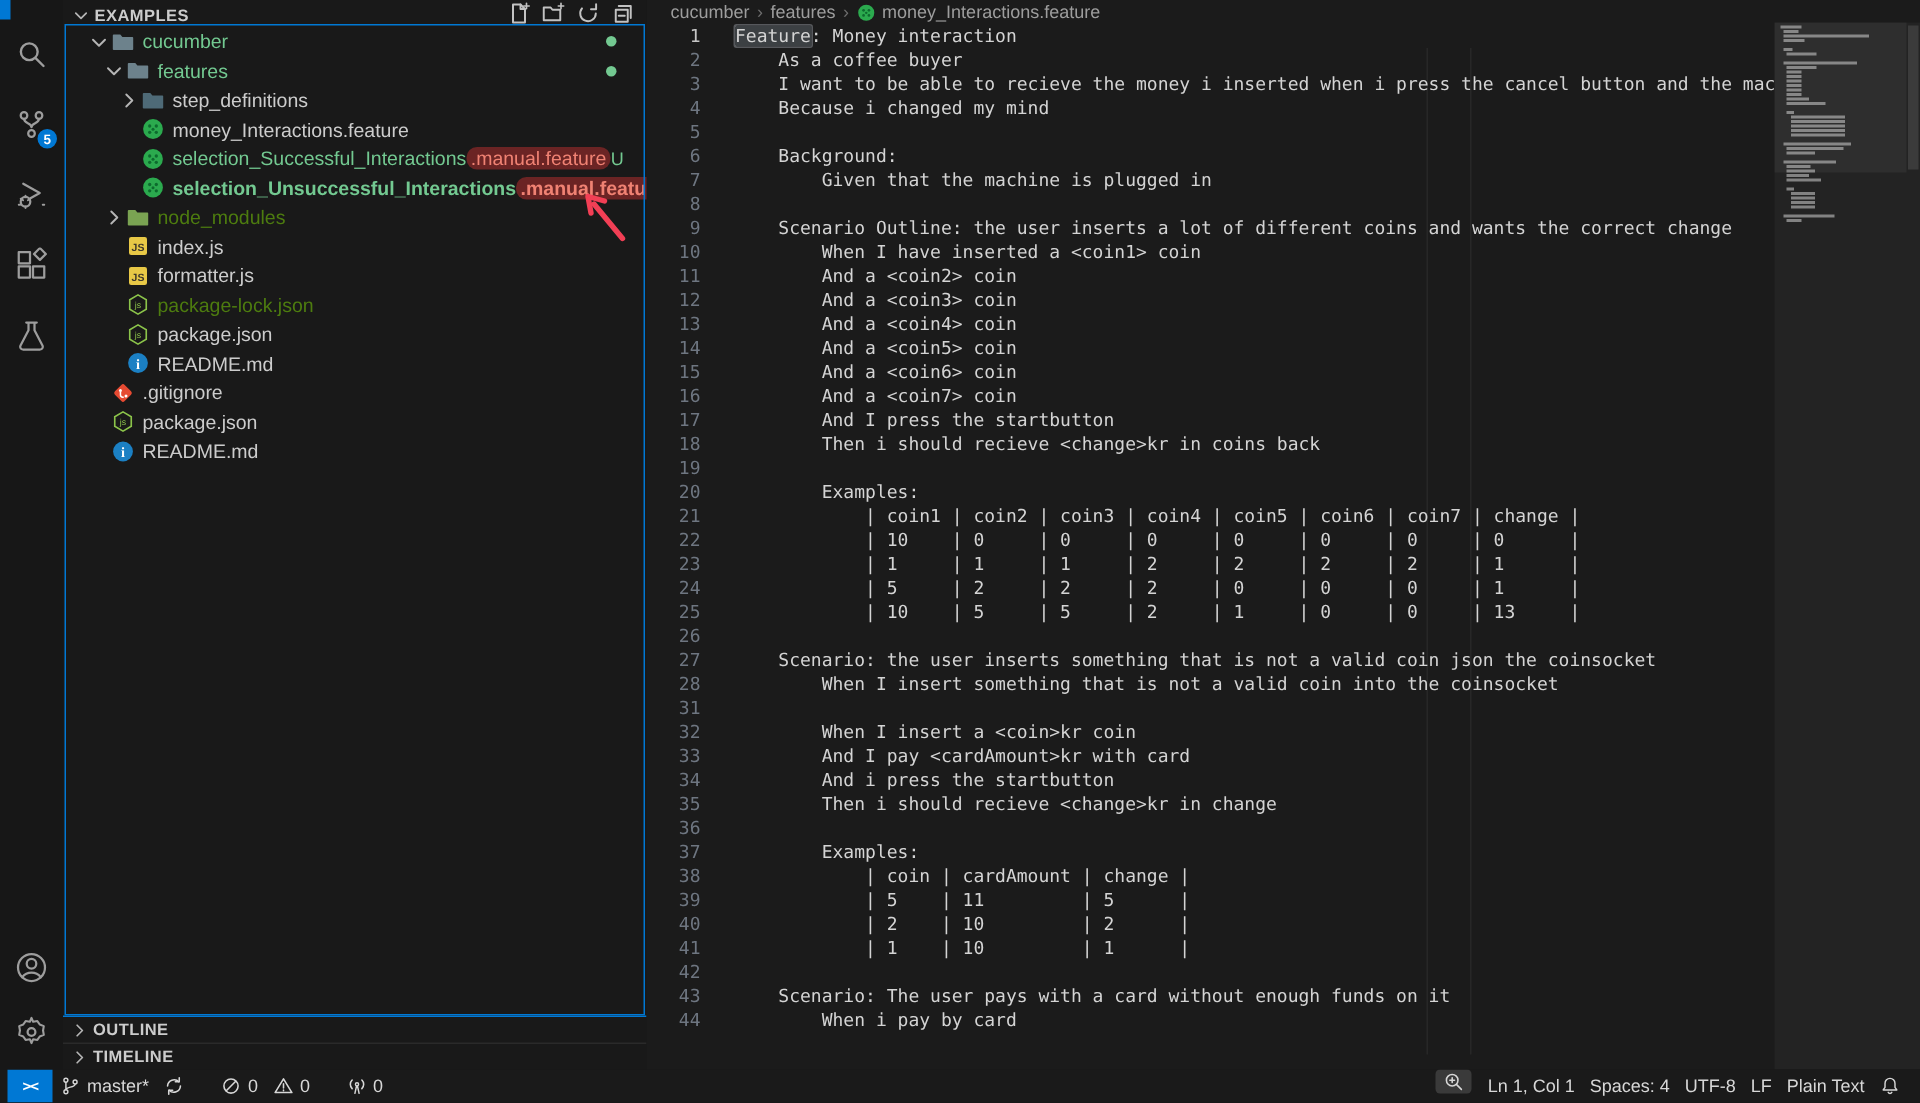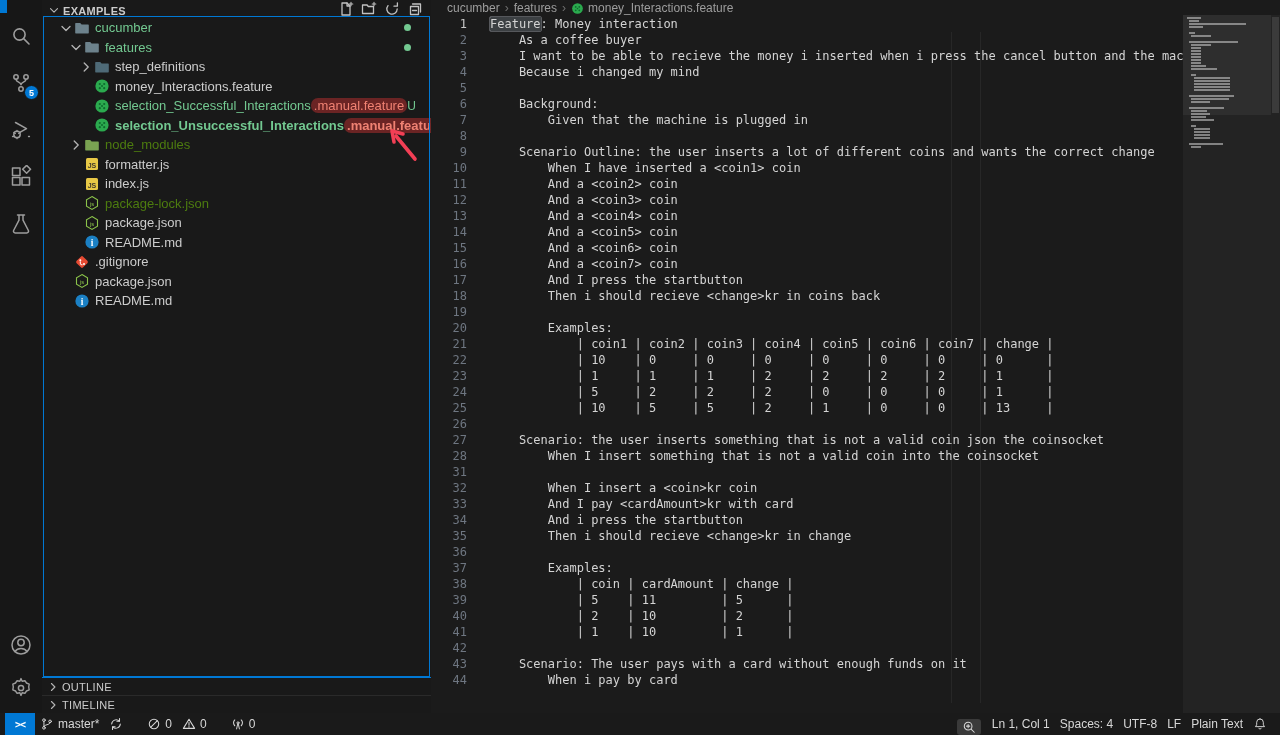--- a/index.html
+++ b/index.html
@@ -40,21 +40,21 @@
   .c-gray  { color:#4d7c0f; }
   .suffix-hl { background:#6b2424; color:#f08273; border-radius:7px; padding:0 3px; }
   .t-spacer { flex:1; }
   .t-badge { margin-right:16px; font-size:12px; color:#73c991; }
   .t-dot { width:7px; height:7px; border-radius:50%; background:#73c991; margin-right:18px; }
   .anno-arrow { position:absolute; left:346px; top:128px; width:32px; height:34px; pointer-events:none; }
   .sb-bottom { position:absolute; left:0; right:0; bottom:0; }
   .sb-section { height:18px; display:flex; align-items:center; border-top:1px solid #2a2a2a;
     color:#cccccc; padding-left:4px; cursor:pointer; background:#191919; }
   .sb-section .chev { width:14px; height:14px; color:#b5b5b5; }
-  .sb-section .lbl { font-size:11px; font-weight:normal; margin-left:2px; letter-spacing:.3px; }
+  .sb-section .lbl { font-size:11px; font-weight:bold; margin-left:2px; letter-spacing:.3px; }
 
   
   .editor { flex:1; position:relative; background:#1b1b1b; overflow:hidden; }
   .breadcrumb { height:16px; display:flex; align-items:center; padding-left:16px;
     font-size:12px; color:#9d9d9d; background:#1b1b1b; }
   .bc-item { cursor:pointer; display:inline-flex; align-items:center; }
   .bc-sep { margin:0 5px; color:#6e6e6e; }
   .bc-icon { width:13px; height:13px; margin-right:4px; display:inline-flex; }
   .bc-icon svg { width:13px; height:13px; }
   .code { position:absolute; top:16px; left:0; right:97px; font-family:"DejaVu Sans Mono","Liberation Mono",monospace;
@@ -74,21 +74,21 @@
 
   
   .status-bar { height:22px; background:#1a1a1a; display:flex; align-items:center;
     font-size:12px; color:#d7d7d7; }
   .remote { width:30px; height:22px; background:#0078d4; color:#fff; display:flex; align-items:center;
     justify-content:center; font-size:10px; font-weight:bold; letter-spacing:-1px; cursor:pointer;
     font-family:"DejaVu Sans Mono",monospace; }
   .st-item { display:flex; align-items:center; gap:4px; padding:0 5px; height:22px; cursor:pointer; }
   .st-item svg { width:14px; height:14px; }
   .st-left { display:flex; align-items:center; margin-left:5px; }
-  .st-right { margin-left:auto; display:flex; align-items:flex-end; padding-right:8px; }
+  .st-right { margin-left:auto; display:flex; align-items:flex-start; padding-right:8px; }
   .st-boxed { background:#3a3a3a; border-radius:3px; height:16px; padding:0 5px; margin-right:6px; }
   .gap-l { margin-left:14px; }
 </style>
 </head>
 <body>
 
 <div class="app">
 
   <div class="activity-bar">
     <div class="act-sliver"></div>
@@ -297,32 +297,32 @@
           <span class="t-spacer"></span>
         </div>
         <div class="tree-row" style="padding-left: 24px;">
           <span class="chev"></span>
           <span class="ticon">
             <svg viewBox="0 0 16 16">
               <rect x="2" y="2" width="12" height="12" rx="1.5" fill="#e8c846"></rect>
               <text x="8" y="11.6" font-size="7" font-weight="bold" text-anchor="middle" fill="#40392a" font-family="sans-serif">JS</text>
             </svg>
           </span>
-          <span class="tlabel">formatter.js</span>
+          <span class="tlabel">index.js</span>
           <span class="t-spacer"></span>
         </div>
         <div class="tree-row" style="padding-left: 24px;">
           <span class="chev"></span>
           <span class="ticon">
             <svg viewBox="0 0 16 16">
               <rect x="2" y="2" width="12" height="12" rx="1.5" fill="#e8c846"></rect>
               <text x="8" y="11.6" font-size="7" font-weight="bold" text-anchor="middle" fill="#40392a" font-family="sans-serif">JS</text>
             </svg>
           </span>
-          <span class="tlabel">index.js</span>
+          <span class="tlabel">formatter.js</span>
           <span class="t-spacer"></span>
         </div>
         <div class="tree-row" style="padding-left: 24px; justify-content: space-between;">
           <span class="chev"></span>
           <span class="ticon">
             <svg viewBox="0 0 16 16">
               <path d="M8 1.6l5.5 3.2v6.4L8 14.4 2.5 11.2V4.8z" fill="none" stroke="#8bc34a" stroke-width="1.1"></path>
               <text x="8" y="10.6" font-size="5.8" text-anchor="middle" fill="#8bc34a" font-family="sans-serif">js</text>
             </svg>
           </span>

